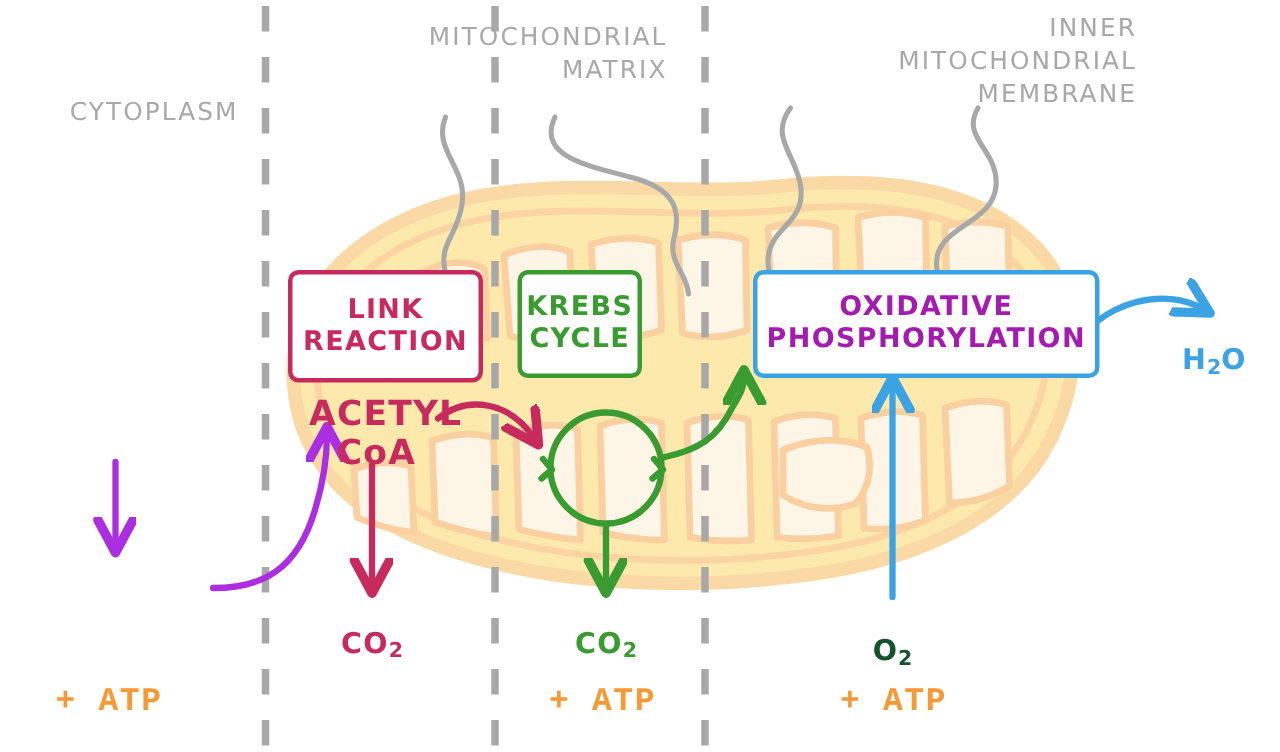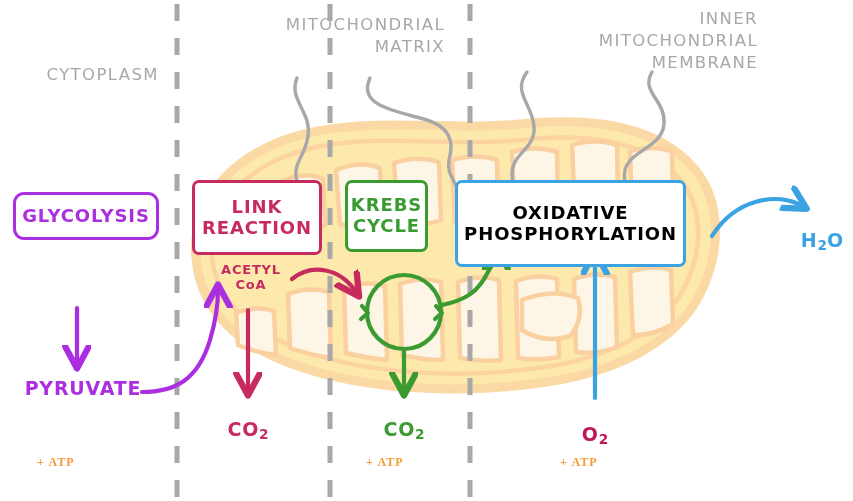--- a/index.html
+++ b/index.html
@@ -58,24 +58,24 @@
     line-height: 1.14;
     white-space: pre-line;
   }
   .mol-label sub {
     font-size: 0.72em;
     vertical-align: -0.22em;
     letter-spacing: 0;
   }
   .atp-label {
     position: absolute;
-    font-family: Liberation Serif, serif;
+    font-family: Liberation Mono, monospace;
     font-weight: bold;
     letter-spacing: 1.1px;
-    font-size: 12px;
+    font-size: 22px;
   }
 </style>
 </head>
 <body>
 
 <div id="stage">
 
   <svg viewBox="0 0 853 501">
 
     <g>
@@ -190,54 +190,51 @@
 
   <div class="compartment-label" style="left:4px; top:32px; width:155px;margin-top:32px;">CYTOPLASM</div>
 
   <div class="compartment-label" style="left:215px; top:14px; width:230px;">MITOCHONDRIAL
 MATRIX</div>
 
   <div class="compartment-label" style="left:528px; top:8px; width:230px;">INNER
 MITOCHONDRIAL
 MEMBRANE</div>
 
-  <div class="process-box" style="left:13px; top:192px; width:146px; height:48px;
-              border:3.4px solid #ab2fe0; color:#ab2fe0; font-size:18px; border-radius:11px;">GLYCOLYSIS</div>
 
   <div class="process-box" style="left:192px; top:180px; width:130px; height:75px;
               border:3.4px solid #c72b5e; color:#c72b5e; font-size:18px;">LINK
 REACTION</div>
 
   <div class="process-box" style="left:345px; top:180px; width:83px; height:72px;
               border:3.4px solid #3a9b31; color:#3a9b31; font-size:18px;">KREBS
 CYCLE</div>
 
-  <div class="process-box" style="left:455px; top:180px; width:231px; height:87px;
-              border:3.4px solid #3ba3e3; color:#000000; font-size:18px;">OXIDATIVE
+  <div class="process-box" style="left:502px; top:180px; width:231px; height:72px;
+              border:3.4px solid #3ba3e3; color:#a21caf; font-size:18px;">OXIDATIVE
 PHOSPHORYLATION</div>
 
 
-  <div class="mol-label" style="left:18px; top:378px; width:130px; text-align:center; color:#ab2fe0; font-size:19px;">PYRUVATE</div>
-
-  <div class="mol-label" style="left:206px; top:263px; width:90px; text-align:center; color:#c72b5e; font-size:13px;">ACETYL
+
+  <div class="mol-label" style="left:206px; top:263px; width:90px; text-align:center; color:#c72b5e; font-size:23px;">ACETYL
 CoA</div>
 
   <div class="mol-label" style="left:218px; top:397px; width:60px; text-align:center; color:#c72b5e; font-size:19px;">
     <span>CO</span><sub>2</sub>
   </div>
 
   <div class="mol-label" style="left:374px; top:397px; width:60px; text-align:center; color:#3a9b31; font-size:19px;">
     <span>CO</span><sub>2</sub>
   </div>
 
-  <div class="mol-label" style="left:570px; top:402px; width:50px; text-align:center; color:#be185d; font-size:19px;">
+  <div class="mol-label" style="left:570px; top:402px; width:50px; text-align:center; color:#14532d; font-size:19px;">
     <span>O</span><sub>2</sub>
   </div>
 
-  <div class="mol-label" style="left:788px; top:208px; width:56px; text-align:right; color:#3ba3e3; font-size:19px;">
+  <div class="mol-label" style="left:788px; top:208px; width:56px; text-align:left; color:#3ba3e3; font-size:19px;">
     <span>H</span><sub>2</sub><span>O</span>
   </div>
 
   <div class="atp-label" style="left:37px; top:455px; color:#f79a35;">+ ATP</div>
 
   <div class="atp-label" style="left:366px; top:455px; color:#f79a35;">+ ATP</div>
 
   <div class="atp-label" style="left:560px; top:455px; color:#f79a35;">+ ATP</div>
 
 </div>

